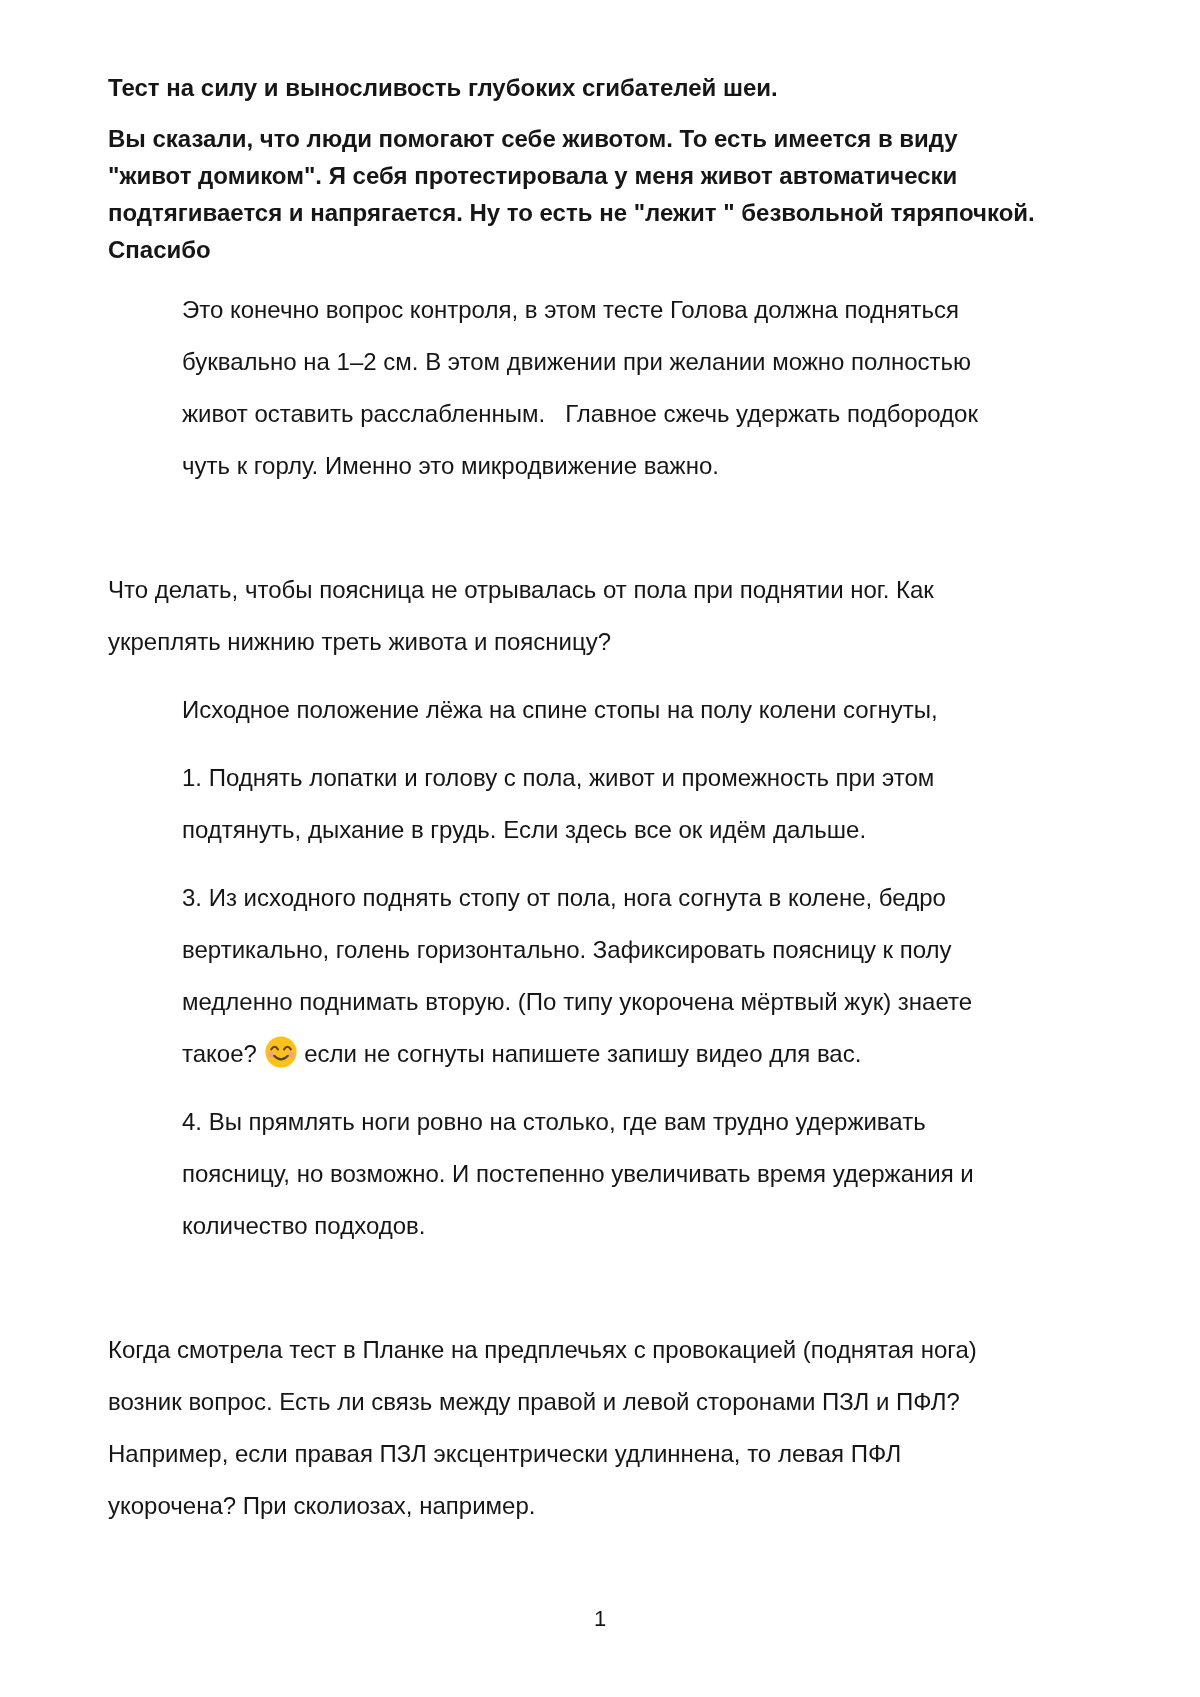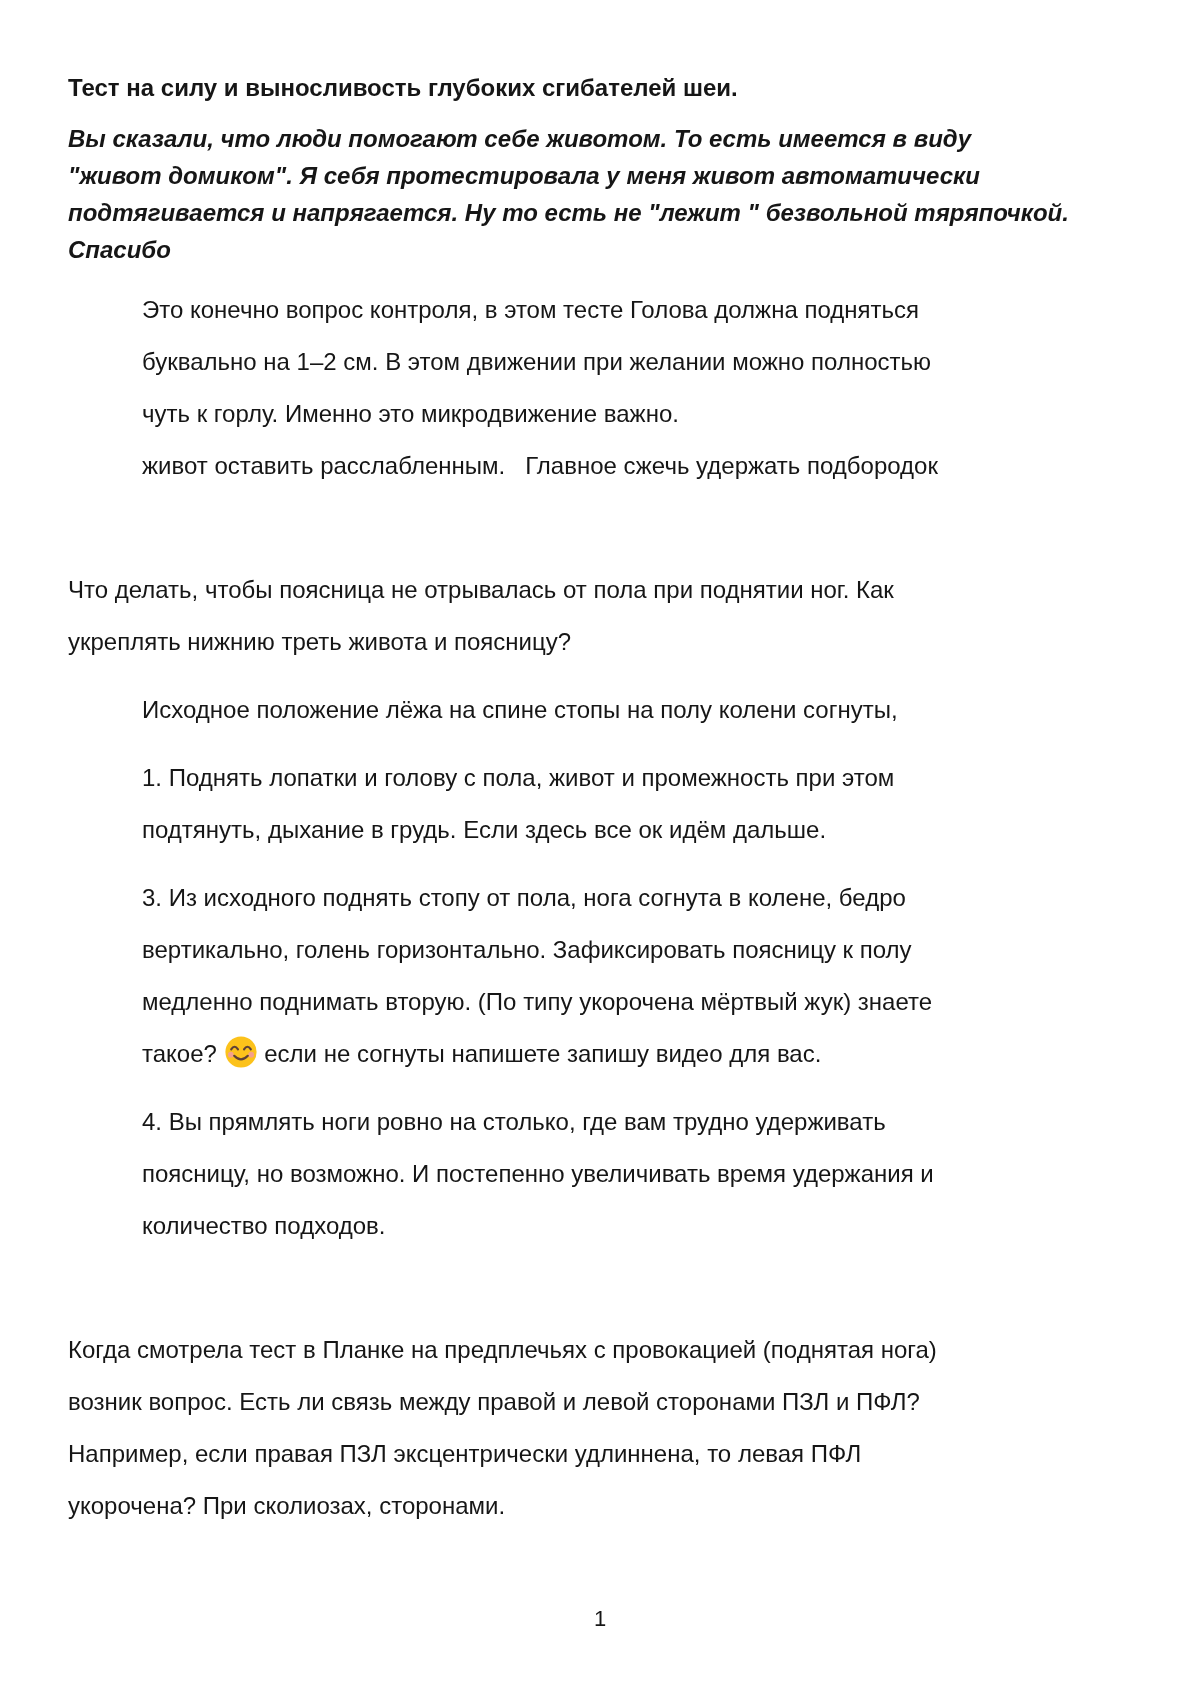--- a/index.html
+++ b/index.html
@@ -9,36 +9,35 @@
   body {
     width: 1200px;
     height: 1697px;
     background: #ffffff;
     overflow: hidden;
     position: relative;
     font-family: "Liberation Sans", sans-serif;
     color: #161616;
   }
   main[data-name="document-page"] {
-    padding: 72px 68px 0 68px;
+    padding: 72px 68px 0 108px;
     box-sizing: border-box;
   }
   .block .line {
     white-space: pre;
     font-size: 24px;
   }
   .block.title {
     font-weight: 700;
     line-height: 32px;
   }
   .block.intro {
     font-weight: 700;
     line-height: 37px;
     margin-top: 16px;
-    font-style: italic;
   }
   .block.answer {
     font-weight: 400;
     line-height: 52px;
     padding-left: 74px;
     margin-top: 16px;
   }
   .block.question {
     font-weight: 400;
     line-height: 52px;
@@ -72,22 +71,22 @@
     </div>
     <div class="block intro" data-name="question-text-belly">
       <div class="line" data-name="text-line">Вы сказали, что люди помогают себе животом. То есть имеется в виду</div>
       <div class="line" data-name="text-line">"живот домиком". Я себя протестировала у меня живот автоматически</div>
       <div class="line" data-name="text-line">подтягивается и напрягается. Ну то есть не "лежит " безвольной тяряпочкой.</div>
       <div class="line" data-name="text-line">Спасибо</div>
     </div>
     <div class="block answer" data-name="answer-paragraph-control">
       <div class="line" data-name="text-line">Это конечно вопрос контроля, в этом тесте Голова должна подняться</div>
       <div class="line" data-name="text-line">буквально на 1–2 см. В этом движении при желании можно полностью</div>
+      <div class="line" data-name="text-line">живот оставить расслабленным.   Главное сжечь удержать подбородок</div>
       <div class="line" data-name="text-line">чуть к горлу. Именно это микродвижение важно.</div>
-      <div class="line" data-name="text-line">живот оставить расслабленным.   Главное сжечь удержать подбородок</div>
     </div>
     <div class="block question" data-name="question-heading-lower-back">
       <div class="line" data-name="text-line">Что делать, чтобы поясница не отрывалась от пола при поднятии ног. Как</div>
       <div class="line" data-name="text-line">укреплять нижнию треть живота и поясницу?</div>
     </div>
     <div class="block answer" data-name="answer-paragraph-start-position">
       <div class="line" data-name="text-line">Исходное положение лёжа на спине стопы на полу колени согнуты,</div>
     </div>
     <div class="block answer" data-name="answer-step-1">
       <div class="line" data-name="text-line">1. Поднять лопатки и голову с пола, живот и промежность при этом</div>
@@ -108,17 +107,17 @@
     </div>
     <div class="block answer" data-name="answer-step-4">
       <div class="line" data-name="text-line">4. Вы прямлять ноги ровно на столько, где вам трудно удерживать</div>
       <div class="line" data-name="text-line">поясницу, но возможно. И постепенно увеличивать время удержания и</div>
       <div class="line" data-name="text-line">количество подходов.</div>
     </div>
     <div class="block question" data-name="question-heading-plank-pzl-pfl">
       <div class="line" data-name="text-line">Когда смотрела тест в Планке на предплечьях с провокацией (поднятая нога)</div>
       <div class="line" data-name="text-line">возник вопрос. Есть ли связь между правой и левой сторонами ПЗЛ и ПФЛ?</div>
       <div class="line" data-name="text-line">Например, если правая ПЗЛ эксцентрически удлиннена, то левая ПФЛ</div>
-      <div class="line" data-name="text-line">укорочена? При сколиозах, сторонами.</div>
+      <div class="line" data-name="text-line">укорочена? При сколиозах, например.</div>
     </div>
   </main>
 
 <div id="footer-page-number" data-name="page-number">1</div>
 
 </body></html>

